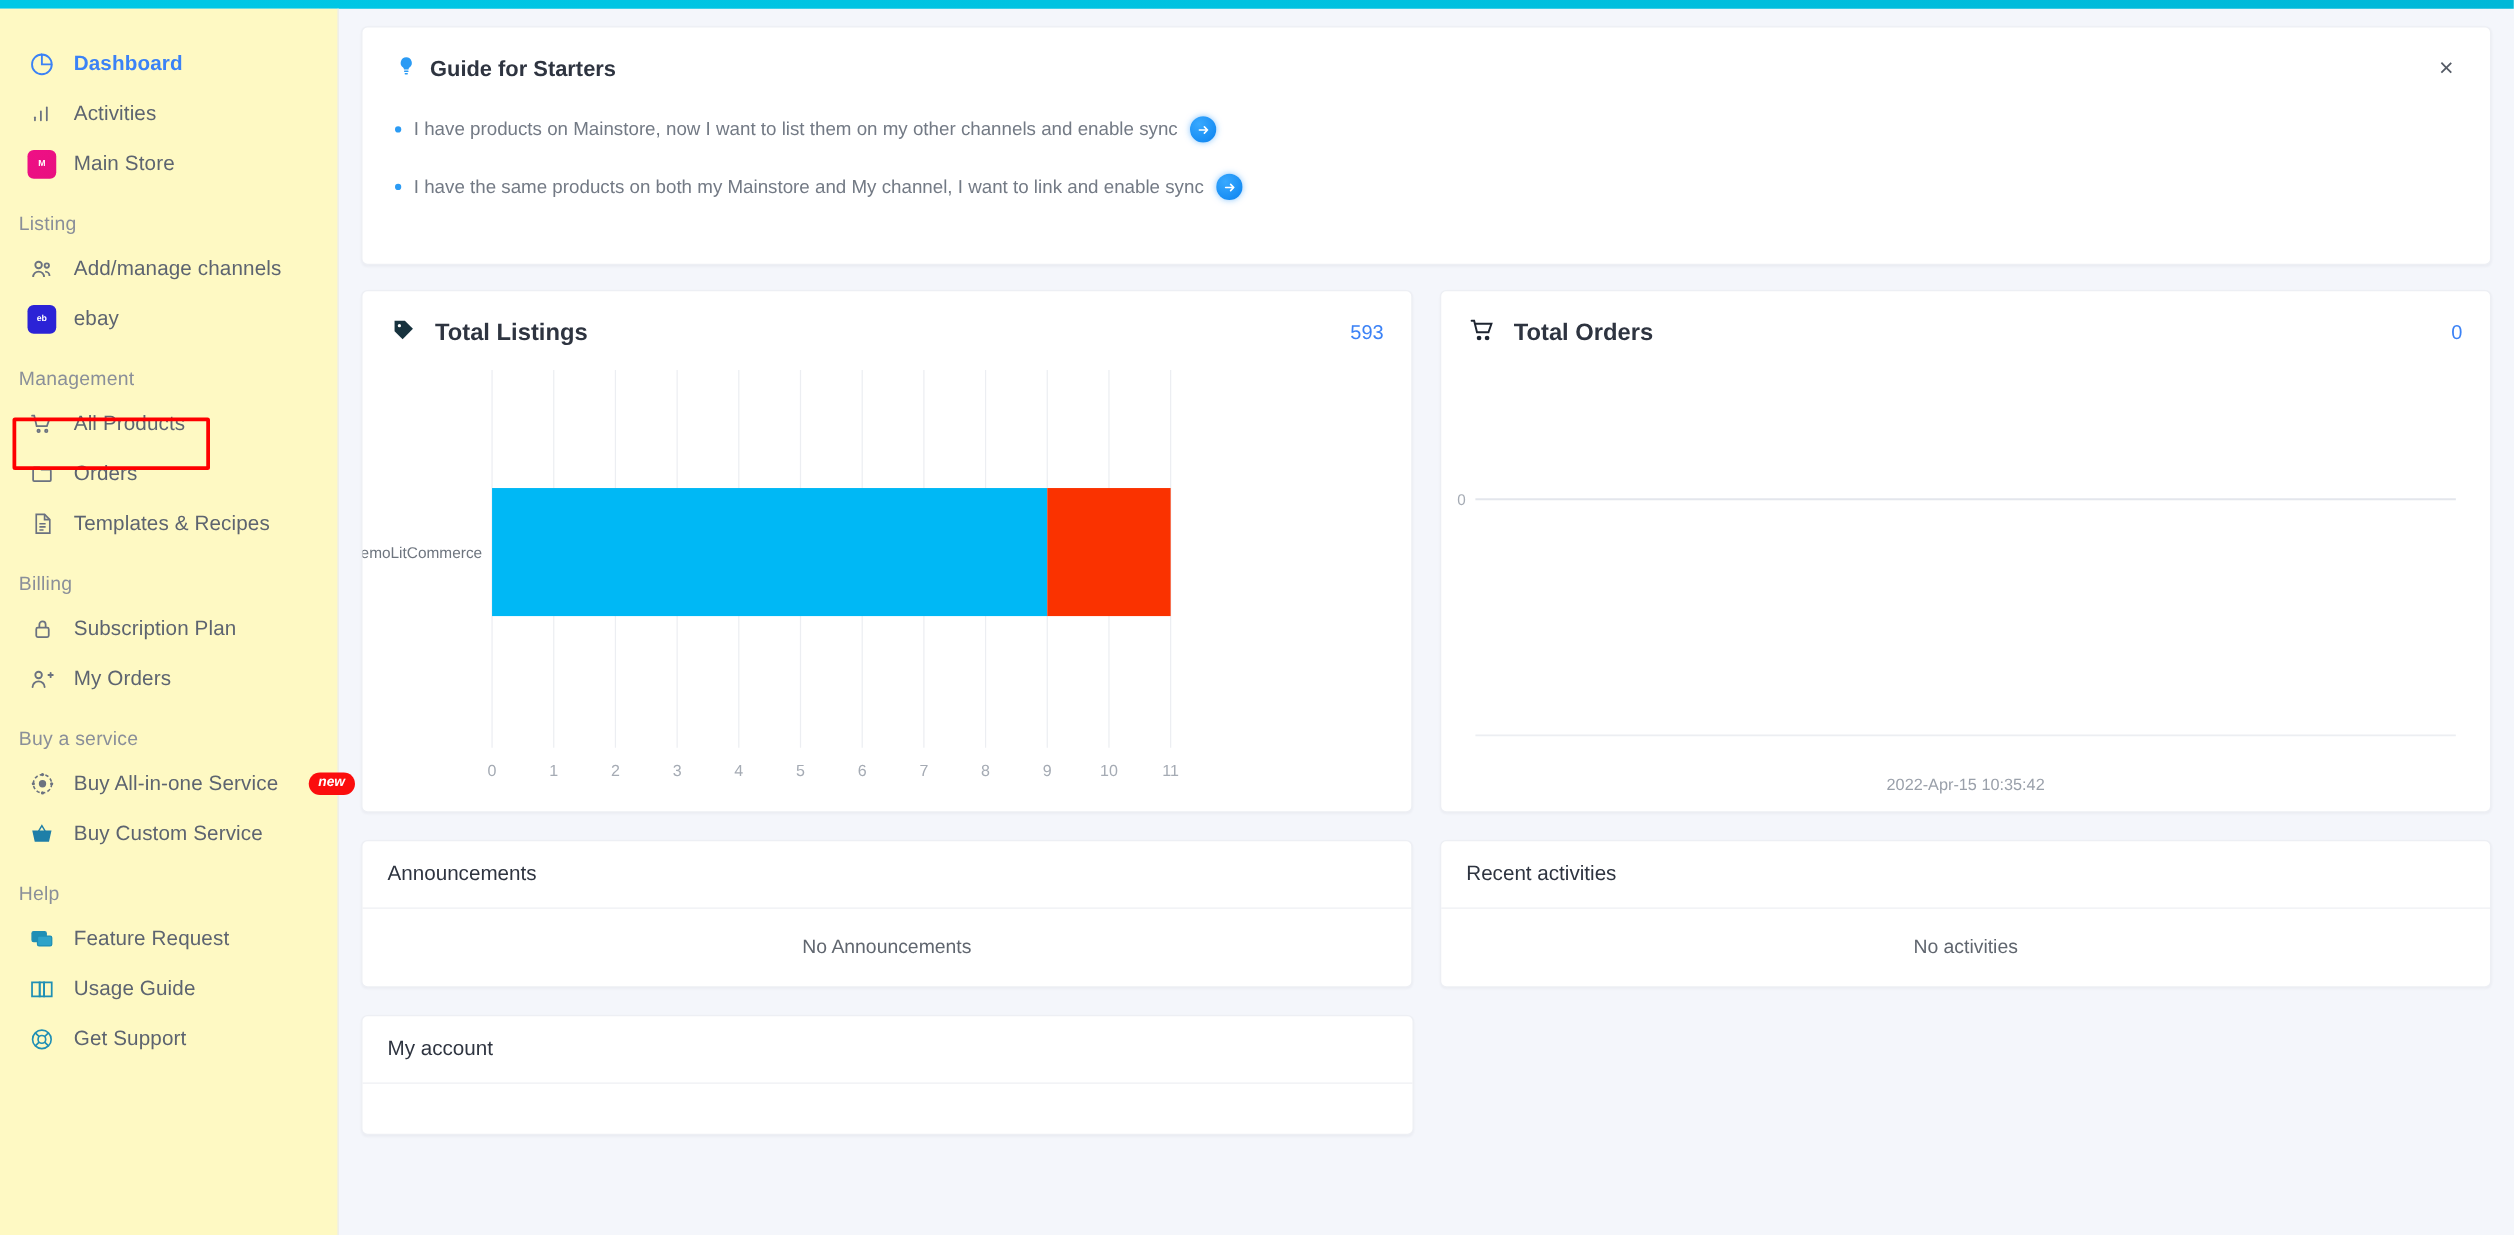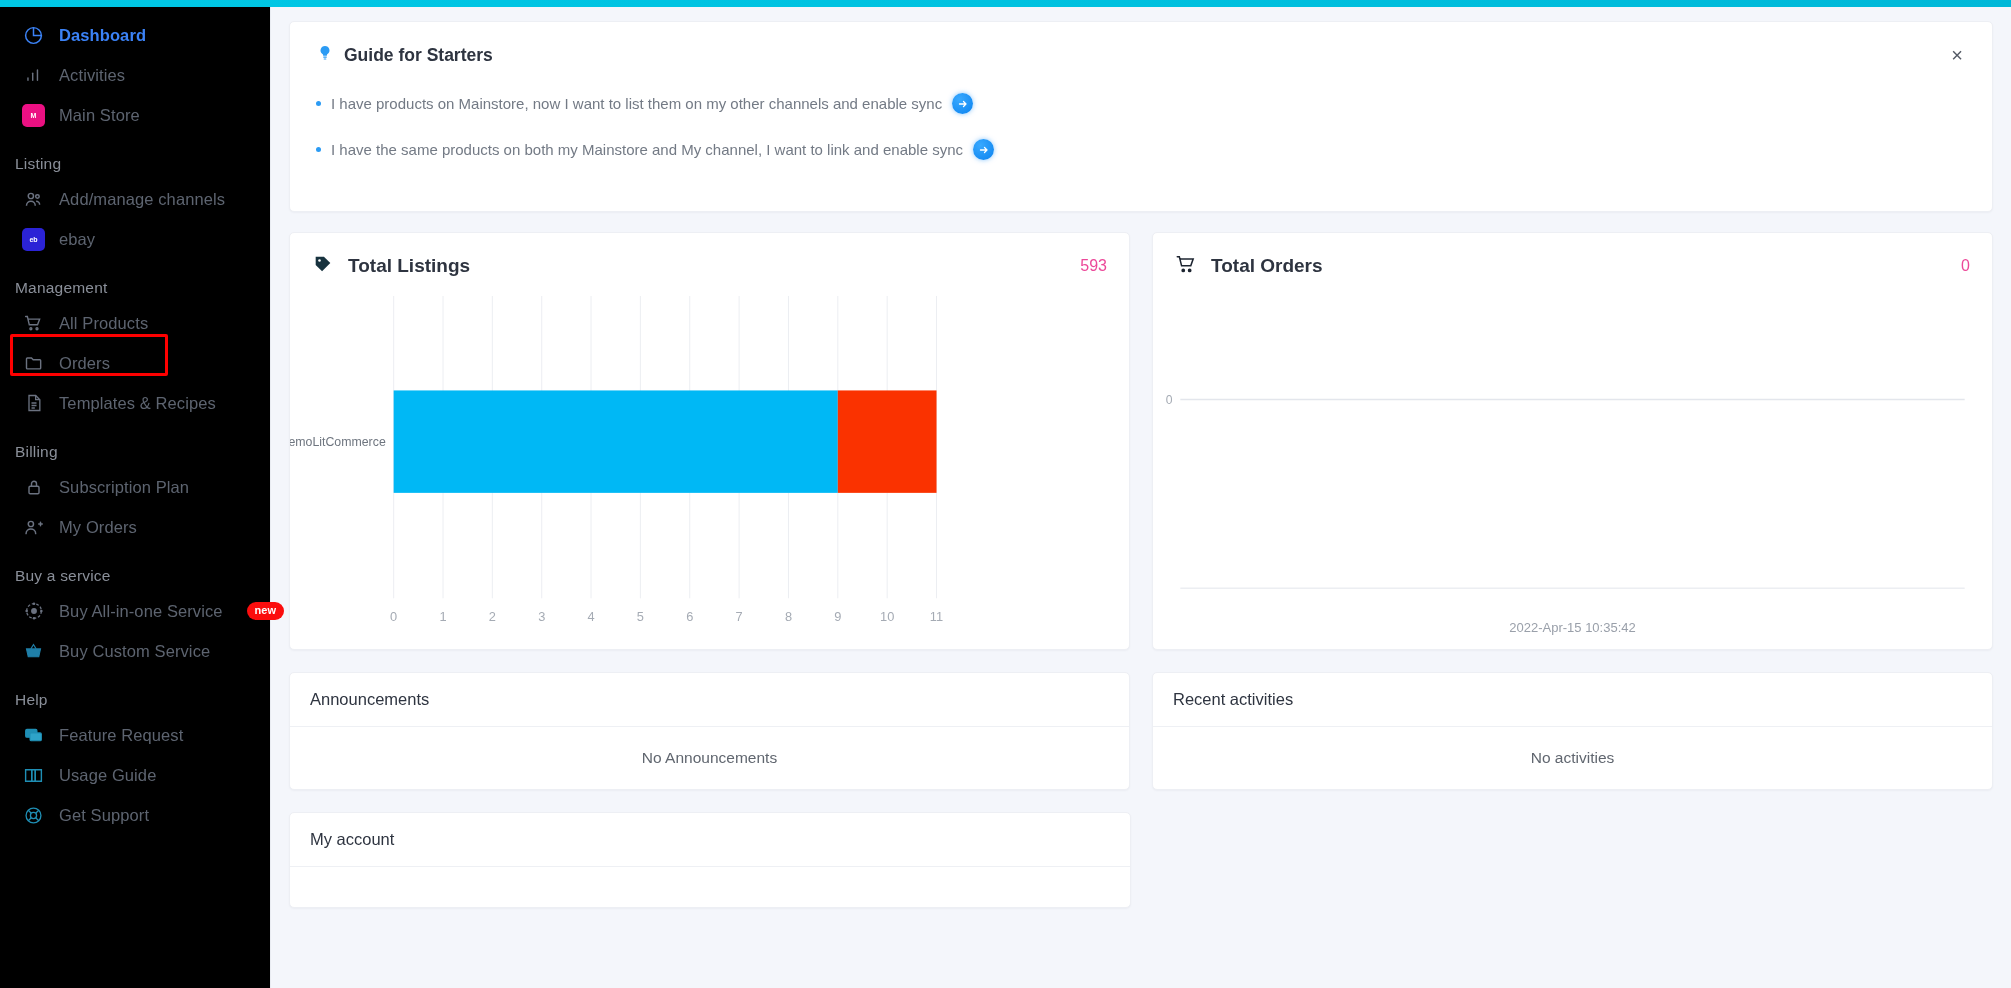--- a/index.html
+++ b/index.html
@@ -9,22 +9,22 @@
     background: #f4f6fb;
     overflow: hidden;
   }
   .topbar {
     position: absolute; top: 0; left: 0; width: 2011px; height: 7px;
     background: linear-gradient(90deg,#00c8e6 0%, #00c2e0 50%, #00b8d8 100%);
   }
   
   .sidebar {
     position: absolute; top: 7px; left: 0; width: 271px; height: 981px;
-    background: #000000; border-right: 1px solid #e9ecf2;
-    padding-top: 8px;
+    background: #fef9c3; border-right: 1px solid #e9ecf2;
+    padding-top: 24px;
   }
   .nav-item {
     display: flex; align-items: center; height: 40px;
     padding-left: 22px; gap: 14px; cursor: pointer;
     position: relative;
   }
   .nav-label {
     font-size: 16.5px; color: #5d6470; letter-spacing: .1px;
     white-space: nowrap;
   }
@@ -43,20 +43,21 @@
     display: flex; align-items: center; justify-content: center;
     font-size: 7px; font-weight: bold; color: #fff; overflow: hidden;
     font-family: "Liberation Sans", sans-serif;
   }
   .tile.mainstore { background: linear-gradient(135deg,#ef0f86,#e8117f); }
   .tile.ebay { background: #2b23d6; }
   .badge-new {
     background: #fb0d0d; color: #fff; font-size: 11px; font-weight: bold;
     border-radius: 9px; padding: 1px 8px 2px; margin-left: 10px;
     line-height: 1.3;
+    font-style: italic;
   }
   .hl-box {
     position: absolute; left: 10px; top: 327px; width: 158px; height: 42px;
     border: 3px solid #fe0000; border-radius: 2px; pointer-events: none;
   }
   
   .main {
     position: absolute; top: 7px; left: 271px; width: 1740px; height: 981px;
     padding: 14px 18px 0 18px;
   }
@@ -93,21 +94,21 @@
   
   .row2 { display: flex; gap: 22px; margin-top: 20px; }
   .chart-card { flex: 1; height: 418px; position: relative; }
   .chart-head {
     display: flex; align-items: center; padding: 20px 22px 0 22px;
   }
   .chart-head .ctitle {
     font-size: 19px; font-weight: bold; color: #2e3440; margin-left: 14px;
   }
   .chart-head .cval {
-    margin-left: auto; font-size: 16px; color: #ec4899;
+    margin-left: auto; font-size: 16px; color: #3b82f6;
   }
   .plot { position: absolute; left: 0; right: 0; top: 55px; bottom: 0; }
   .plot svg { display: block; width: 100%; height: 100%; }
   .ts {
     position: absolute; bottom: 14px; left: 0; right: 0; text-align: center;
     font-size: 13px; color: #9aa0aa;
   }
   
   .row3 { display: flex; gap: 22px; margin-top: 22px; }
   .panel { flex: 1; }

